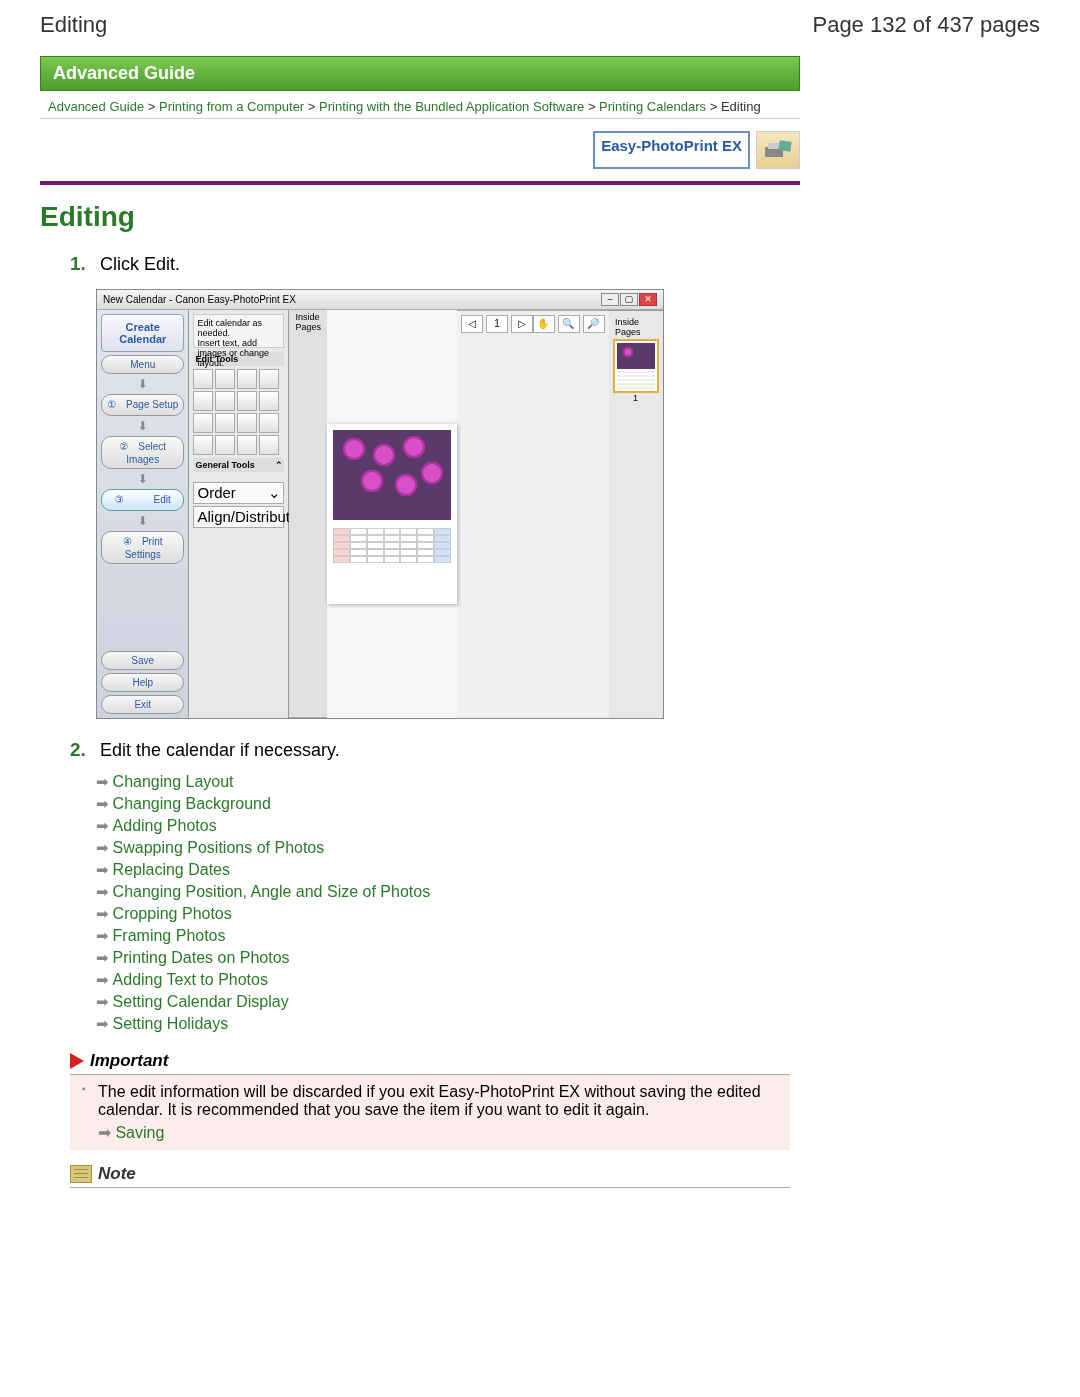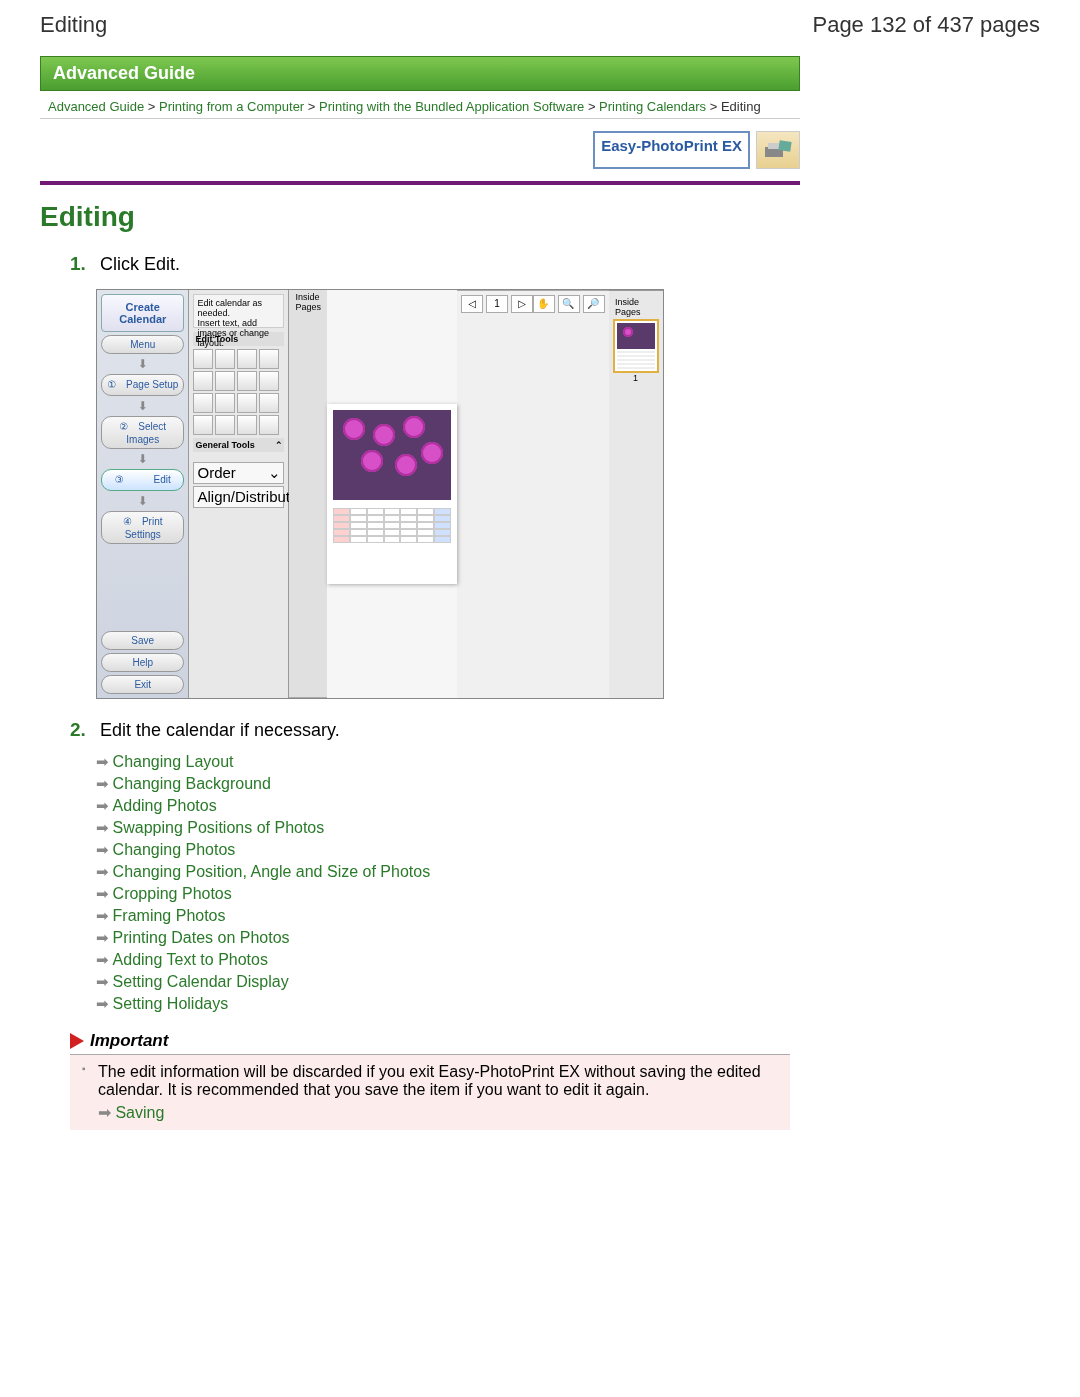--- a/index.html
+++ b/index.html
@@ -112,20 +112,28 @@
 
 <h1 class="section">Editing</h1>
 
 <ol class="steps">
   <li>
     <span class="step-num">1.</span>
     <span class="step-text">Click Edit.</span>
 
     
     <div class="screenshot">
+      <div class="ss-title">
+        <span>New Calendar - Canon Easy-PhotoPrint EX</span>
+        <div class="wbtns">
+          <div class="wbtn">–</div>
+          <div class="wbtn">▢</div>
+          <div class="wbtn close">✕</div>
+        </div>
+      </div>
       <div class="ss-body">
         <div class="ss-left">
           <div class="hdr">Create Calendar</div>
           <div class="btn">Menu</div>
           <div class="arrow">⬇</div>
           <div class="btn">①　Page Setup</div>
           <div class="arrow">⬇</div>
           <div class="btn">②　Select Images</div>
           <div class="arrow">⬇</div>
           <div class="btn sel">③　　　Edit</div>
@@ -273,21 +281,21 @@
         <div class="lnk">
           <span class="arr">➡</span>
           <a href="#">Adding Photos</a>
         </div>
         <div class="lnk">
           <span class="arr">➡</span>
           <a href="#">Swapping Positions of Photos</a>
         </div>
         <div class="lnk">
           <span class="arr">➡</span>
-          <a href="#">Changing Photos</a>
+          <a href="#">Replacing Dates</a>
         </div>
         <div class="lnk">
           <span class="arr">➡</span>
           <a href="#">Changing Position, Angle and Size of Photos</a>
         </div>
         <div class="lnk">
           <span class="arr">➡</span>
           <a href="#">Cropping Photos</a>
         </div>
         <div class="lnk">
@@ -317,14 +325,18 @@
       <div class="lbl">Important</div>
     </div>
     <div class="important-box">
       <span>The edit information will be discarded if you exit Easy-PhotoPrint EX without saving the edited calendar. It is recommended that you save the item if you want to edit it again.</span>
       <div class="sv">
         <span class="arr">➡</span>
         <a href="#">Saving</a>
       </div>
     </div>
 
+    <div class="note-hdr">
+      <div class="ic"></div>
+      <div class="lbl">Note</div>
+    </div>
   </li>
 </ol>
 
 </body></html>

